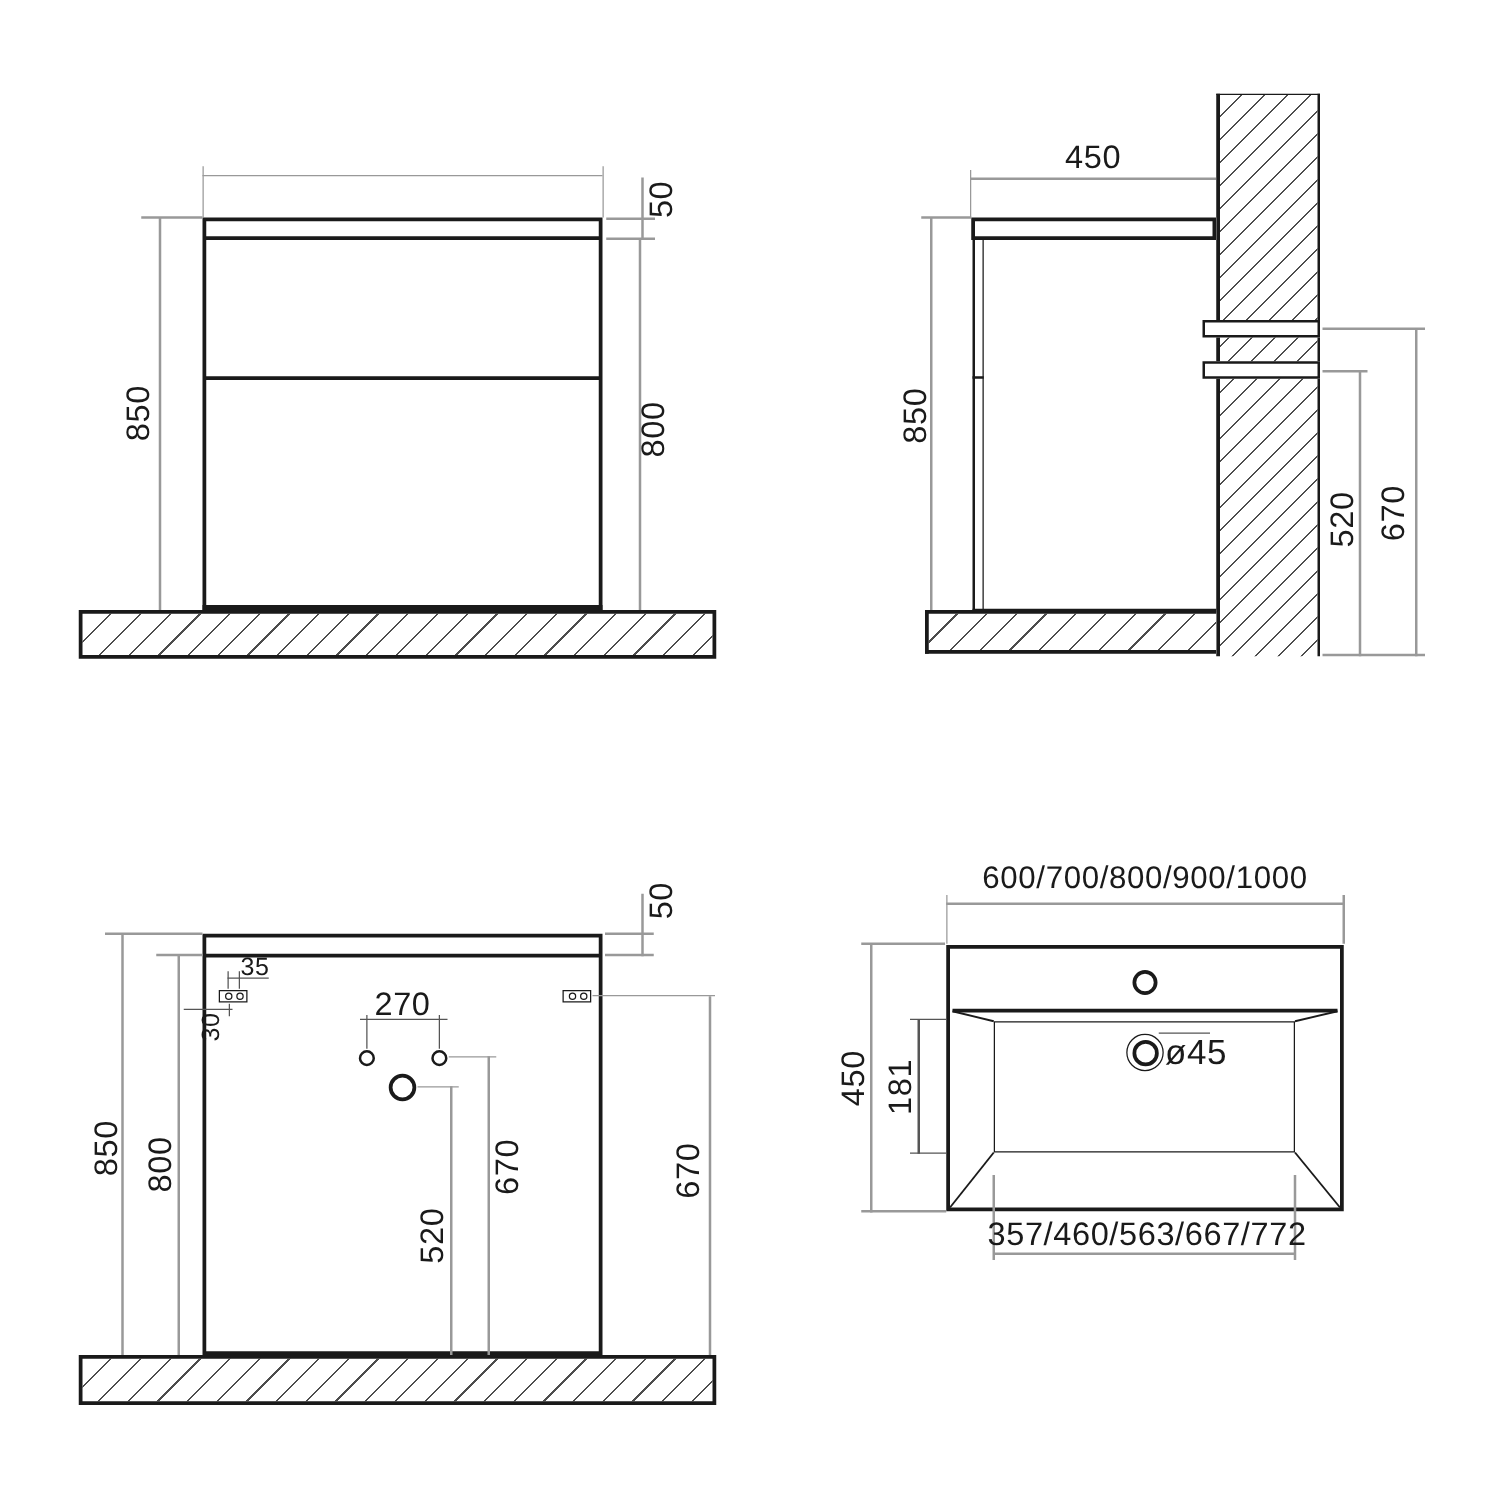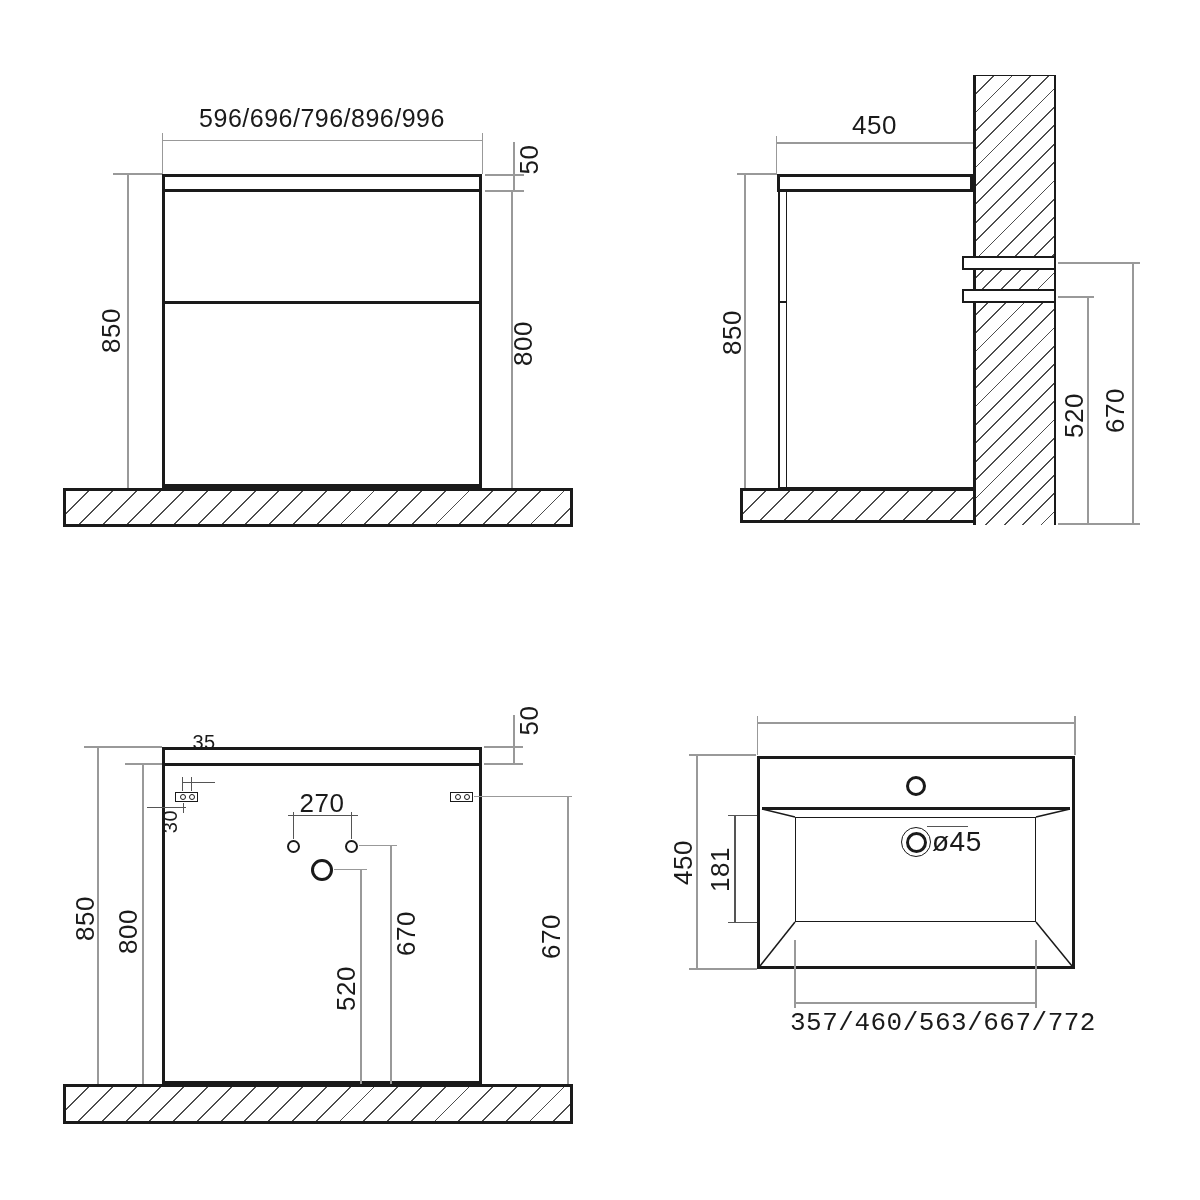--- a/index.html
+++ b/index.html
@@ -34,21 +34,20 @@
   }
   svg { position:absolute; overflow:visible; }
 </style>
 </head>
 <body>
 
 <div class="canvas">
 
   <section class="view">
 
-    <div class="lbl big" style="left:162px;top:105px;width:320px;">596/696/796/896/996</div>
     <div class="ln" style="left:162px;top:139.5px;width:320px;height:1.5px;background:#999;"></div>
     <div class="ln" style="left:161.5px;top:133px;width:1.5px;height:41px;background:#999;"></div>
     <div class="ln" style="left:481.5px;top:133px;width:1.5px;height:41px;background:#999;"></div>
 
     <div class="rect" style="left:162px;top:174px;width:320px;height:18px;border:3px solid #1a1a1a;"></div>
     <div class="rect" style="left:162px;top:192px;width:320px;height:296px;border-left:3px solid #1a1a1a;border-right:3px solid #1a1a1a;border-bottom:4px solid #1a1a1a;"></div>
     <div class="ln" style="left:164px;top:301px;width:316px;height:2.5px;background:#1a1a1a;"></div>
 
     <div class="ln" style="left:113px;top:173px;width:49px;height:1.5px;background:#999;"></div>
     <div class="ln" style="left:127px;top:174px;width:1.5px;height:314px;background:#999;"></div>
@@ -111,21 +110,21 @@
     <div class="rect" style="left:175px;top:792px;width:23px;height:10px;border:1.5px solid #1a1a1a;"></div>
     <div class="circle" style="left:179.5px;top:794px;width:6px;height:6px;border:1.3px solid #1a1a1a;"></div>
     <div class="circle" style="left:188.5px;top:794px;width:6px;height:6px;border:1.3px solid #1a1a1a;"></div>
     <div class="rect" style="left:450px;top:792px;width:23px;height:10px;border:1.5px solid #1a1a1a;"></div>
     <div class="circle" style="left:454.5px;top:794px;width:6px;height:6px;border:1.3px solid #1a1a1a;"></div>
     <div class="circle" style="left:463.5px;top:794px;width:6px;height:6px;border:1.3px solid #1a1a1a;"></div>
 
     <div class="ln" style="left:182px;top:777px;width:1.2px;height:14px;background:#555;"></div>
     <div class="ln" style="left:191px;top:777px;width:1.2px;height:14px;background:#555;"></div>
     <div class="ln" style="left:182px;top:781.5px;width:33px;height:1.2px;background:#555;"></div>
-    <div class="lbl sm" style="left:190px;top:732px;width:28px;">35</div>
+    <div class="lbl sm" style="left:190px;top:764px;width:28px;">35</div>
 
     <div class="ln" style="left:183px;top:803px;width:1.2px;height:10px;background:#555;"></div>
     <div class="ln" style="left:147px;top:806.5px;width:39px;height:1.2px;background:#555;"></div>
     <div class="lbl sm vlbl" style="left:140px;top:810.5px;width:60px;">30</div>
 
     <div class="ln" style="left:292.8px;top:812px;width:1.2px;height:27px;background:#555;"></div>
     <div class="ln" style="left:350.8px;top:812px;width:1.2px;height:27px;background:#555;"></div>
     <div class="ln" style="left:288px;top:815px;width:70px;height:1.2px;background:#555;"></div>
     <div class="lbl" style="left:282px;top:790px;width:80px;">270</div>
 
@@ -151,20 +150,21 @@
 
     <div class="ln" style="left:125px;top:763px;width:37px;height:1.5px;background:#999;"></div>
     <div class="ln" style="left:142px;top:764px;width:1.5px;height:320px;background:#999;"></div>
     <div class="lbl vlbl" style="left:68px;top:917.5px;width:120px;">800</div>
 
     <div class="rect hatch-floor" style="left:63px;top:1084px;width:510px;height:40px;border:3px solid #1a1a1a;"></div>
   </section>
 
   <section class="view">
 
+    <div class="lbl big" style="left:757px;top:689px;width:318px;">600/700/800/900/1000</div>
     <div class="ln" style="left:757px;top:722px;width:318px;height:1.5px;background:#999;"></div>
     <div class="ln" style="left:756.5px;top:716px;width:1.5px;height:39px;background:#999;"></div>
     <div class="ln" style="left:1074px;top:716px;width:1.5px;height:39px;background:#999;"></div>
 
     <div class="rect" style="left:757px;top:756px;width:318px;height:213px;border:3.5px solid #1a1a1a;"></div>
     <div class="circle" style="left:906px;top:776px;width:20px;height:20px;border:3px solid #1a1a1a;"></div>
     <div class="ln" style="left:762px;top:806.5px;width:308px;height:3px;background:#1a1a1a;"></div>
     <div class="rect" style="left:795px;top:817px;width:241px;height:105px;border:1.5px solid #1a1a1a;background:transparent;"></div>
     <svg style="left:757px;top:756px;" width="318" height="213" viewBox="0 0 318 213">
       <line x1="5" y1="53" x2="38" y2="61" stroke="#1a1a1a" stroke-width="1.5"></line>
@@ -184,16 +184,16 @@
     <div class="lbl vlbl" style="left:623px;top:848.5px;width:120px;">450</div>
 
     <div class="ln" style="left:728px;top:815px;width:29px;height:1.2px;background:#555;"></div>
     <div class="ln" style="left:728px;top:922px;width:29px;height:1.2px;background:#555;"></div>
     <div class="ln" style="left:734px;top:816px;width:1.5px;height:107px;background:#555;"></div>
     <div class="lbl vlbl" style="left:660px;top:855.5px;width:120px;">181</div>
 
     <div class="ln" style="left:794px;top:940px;width:1.5px;height:68px;background:#999;"></div>
     <div class="ln" style="left:1035px;top:940px;width:1.5px;height:68px;background:#999;"></div>
     <div class="ln" style="left:795px;top:1002px;width:241px;height:1.5px;background:#999;"></div>
-    <div class="lbl" style="left:790px;top:1010px;width:251px;font-family:Liberation Mono, monospace;">357/460/563/667/772</div>
+    <div class="lbl" style="left:790px;top:974px;width:251px;">357/460/563/667/772</div>
   </section>
 
 </div>
 
 </body></html>

